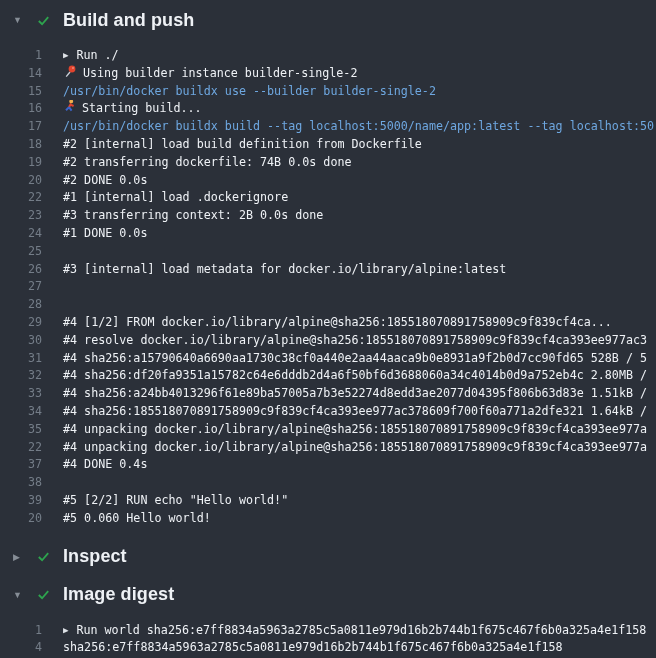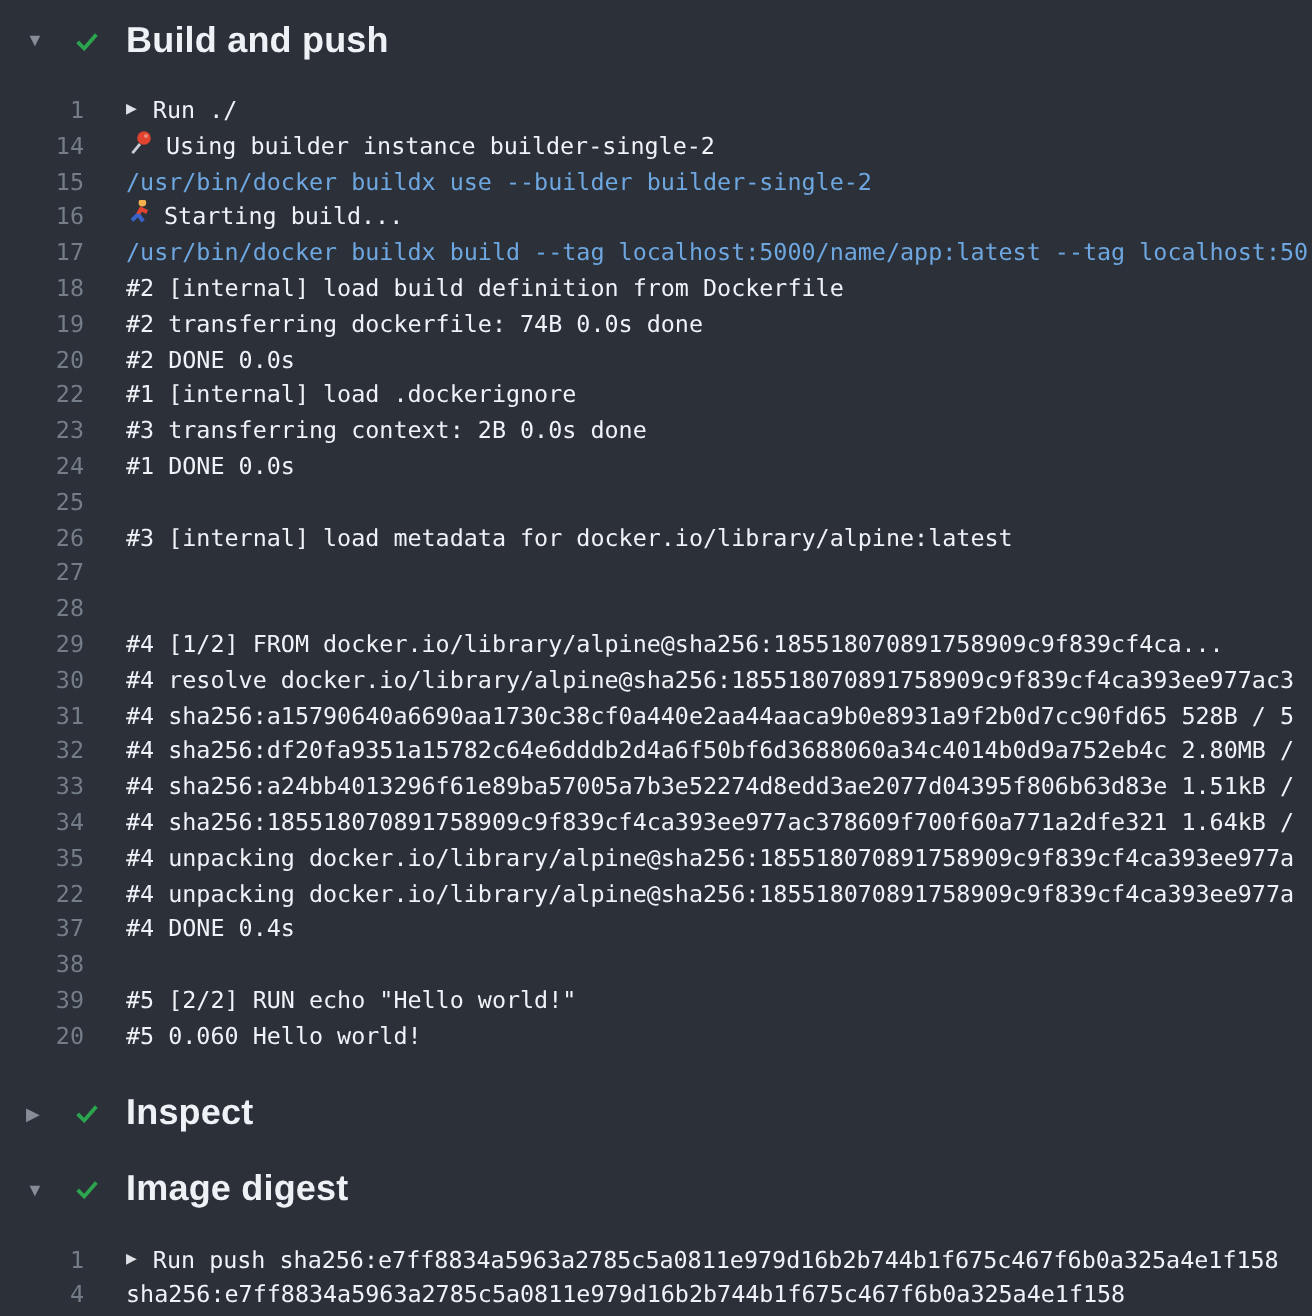--- a/index.html
+++ b/index.html
@@ -112,17 +112,17 @@
       <div class="section-header">
         <span class="toggle">▼</span>
         <span class="check">
           <svg width="15" height="15" viewBox="0 0 16 16">
             <path d="M3 8.5 L6.5 12 L13 4.5" fill="none" stroke="#2da44e" stroke-width="2"></path>
           </svg>
         </span>
         <span class="section-label">Image digest</span>
       </div>
       <div class="section-lines">
-        <div class="log-line"><span class="line-num">1</span><span class="line-text"><span class="run-tri">▶</span><span>Run push sha256:e7ff8834a5963a2785c5a0811e979d16b2b744b1f675c467f6b0a325a4e1f158</span></span></div>
+        <div class="log-line"><span class="line-num">1</span><span class="line-text"><span class="run-tri">▶</span><span>Run world sha256:e7ff8834a5963a2785c5a0811e979d16b2b744b1f675c467f6b0a325a4e1f158</span></span></div>
         <div class="log-line"><span class="line-num">4</span><span class="line-text"><span>sha256:e7ff8834a5963a2785c5a0811e979d16b2b744b1f675c467f6b0a325a4e1f158</span></span></div>
       </div>
     </div>
   </div>
 
 </body></html>

